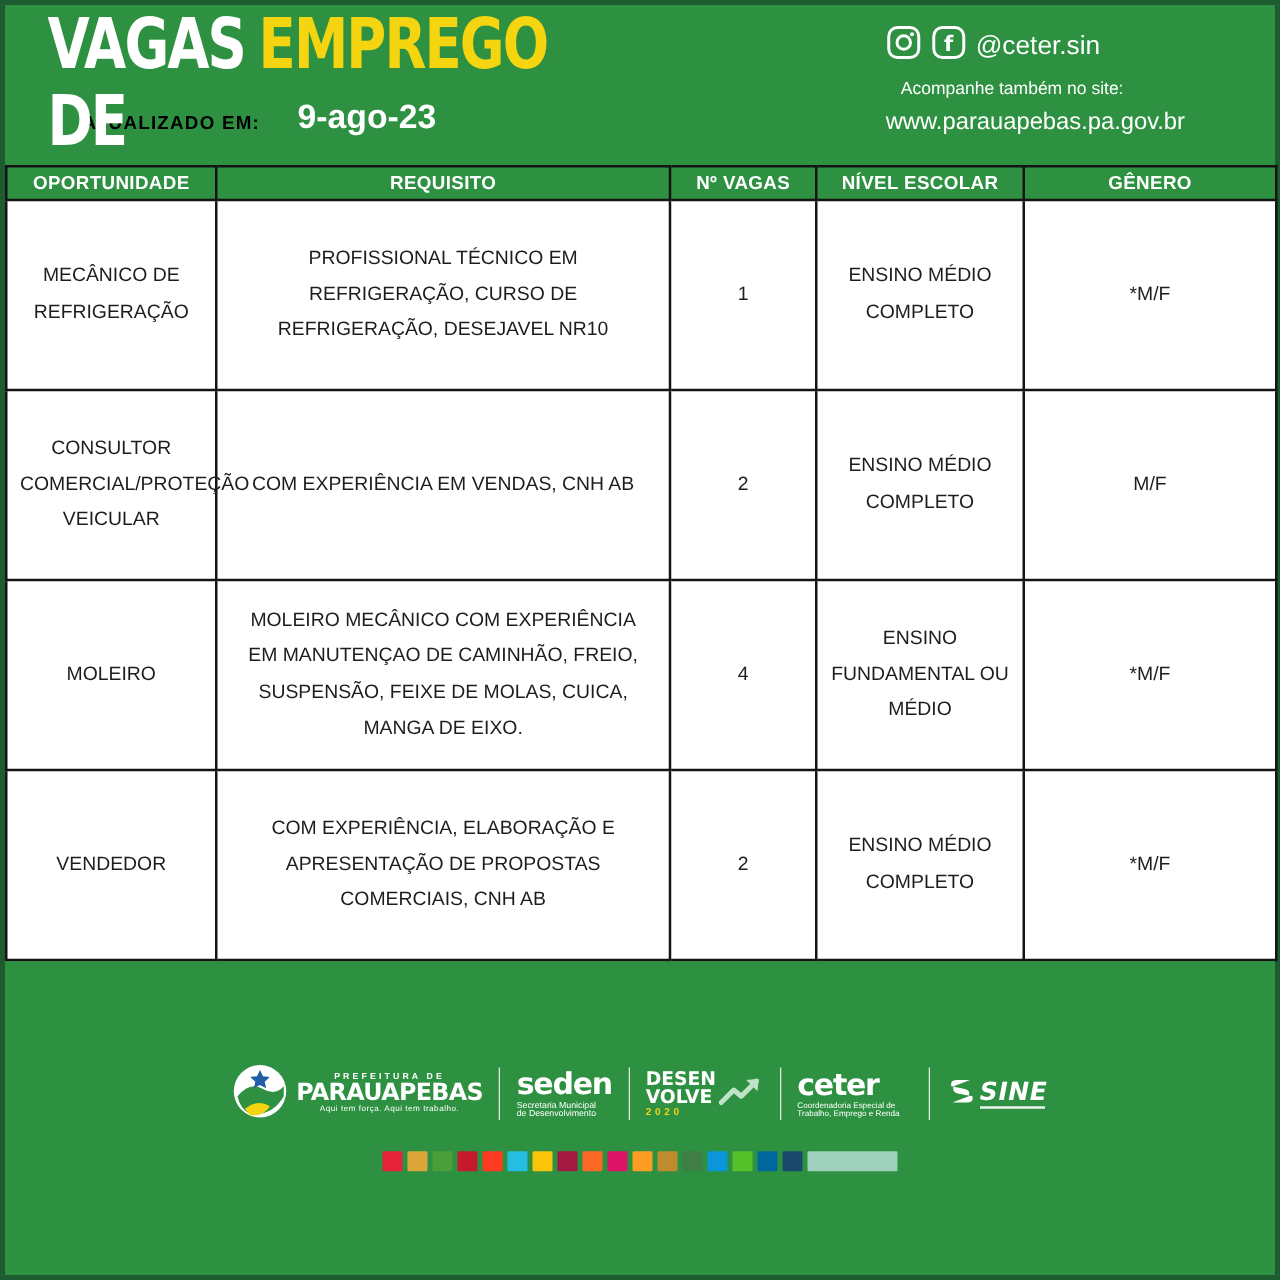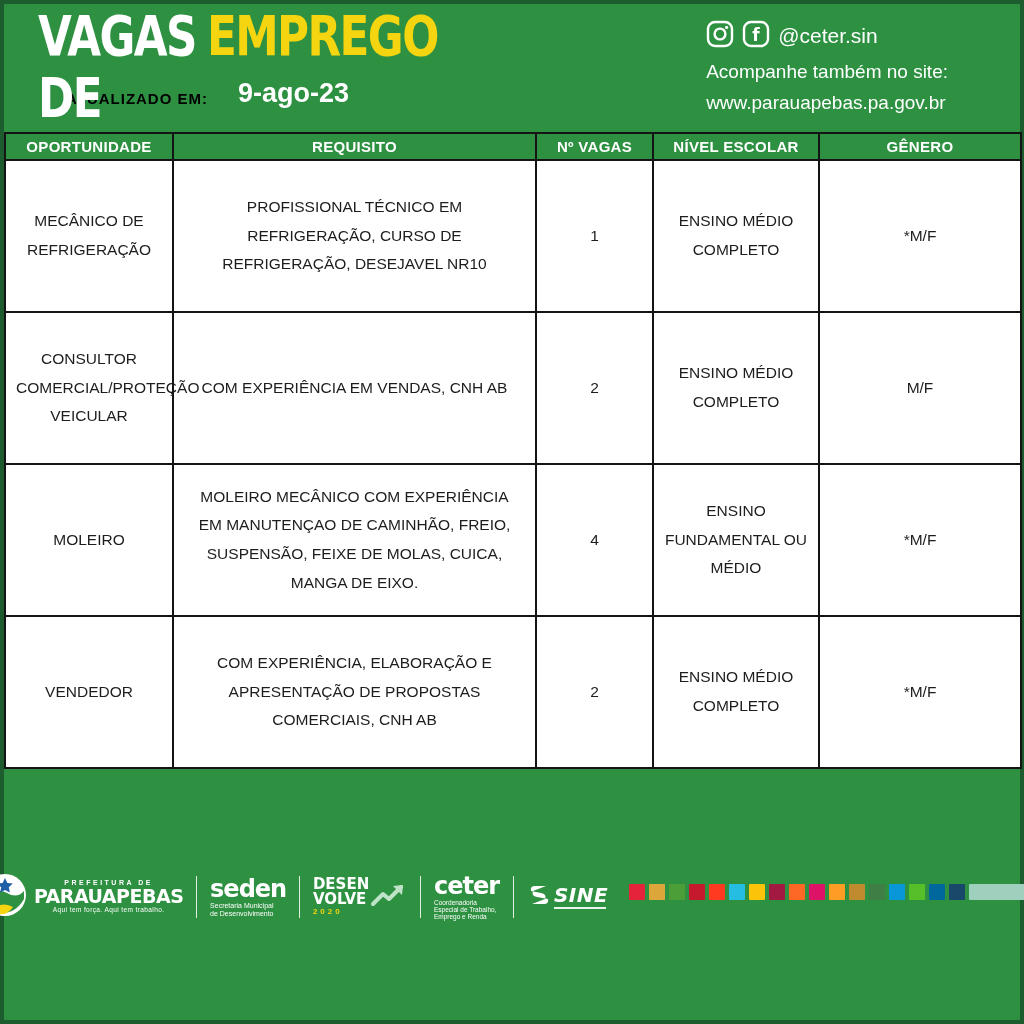--- a/index.html
+++ b/index.html
@@ -44,21 +44,21 @@
     color:#ffffff; font-weight:bold; font-size:27px; letter-spacing:0px;
     z-index:2;
   }
   .social-block{
     position:absolute; right:72px; top:16px;
     display:flex; flex-direction:column; align-items:flex-start; gap:9px;
     color:#ffffff; z-index:2;
   }
   .social-row{ display:flex; align-items:center; gap:8px; }
   .social-row .handle{ font-size:21px; }
-  .site-line{ font-size:19px; }
+  .site-line{ font-size:14px;margin-left:12px; }
   .site-url{ font-size:19px; }
 
   
   .table-wrap{ flex:0 0 auto; background:#ffffff; }
   table{
     width:1016px; table-layout:fixed; border-collapse:collapse;
   }
   th,td{
     border:2px solid #141414;
     text-align:center; vertical-align:middle;
@@ -69,21 +69,21 @@
     font-size:15px; font-weight:bold; height:27px;
     letter-spacing:.3px;
   }
   tbody tr{ height:152px; background:#ffffff; }
   tbody td{ font-size:15.5px; line-height:1.85; padding:4px 10px; }
   td.c-req{ padding:4px 16px; }
 
   
   .footer{
     flex:1 1 auto; background:#2e9142;
-    display:flex; flex-direction:row; align-items:center; justify-content:center;
+    display:flex; flex-direction:column; align-items:center; justify-content:center;
     gap:21px; color:#ffffff;
   }
   .logos{ display:flex; align-items:center; gap:13px; margin-top:4px; }
   .vdiv{ width:1px; height:42px; background:rgba(255,255,255,.85); }
   .pref{ display:flex; align-items:center; gap:7px; }
   .pref-text{ display:flex; flex-direction:column; align-items:center; line-height:1.05; }
   .pref-small{ font-size:7px; letter-spacing:2.5px; font-weight:bold; }
   .pref-name{ font-size:19px; font-weight:800; font-family:"DejaVu Sans",sans-serif; letter-spacing:-.5px; }
   .pref-tag{ font-size:6.5px; letter-spacing:.4px; }
   .seden{ display:flex; flex-direction:column; line-height:1.1; align-items:flex-start; }

